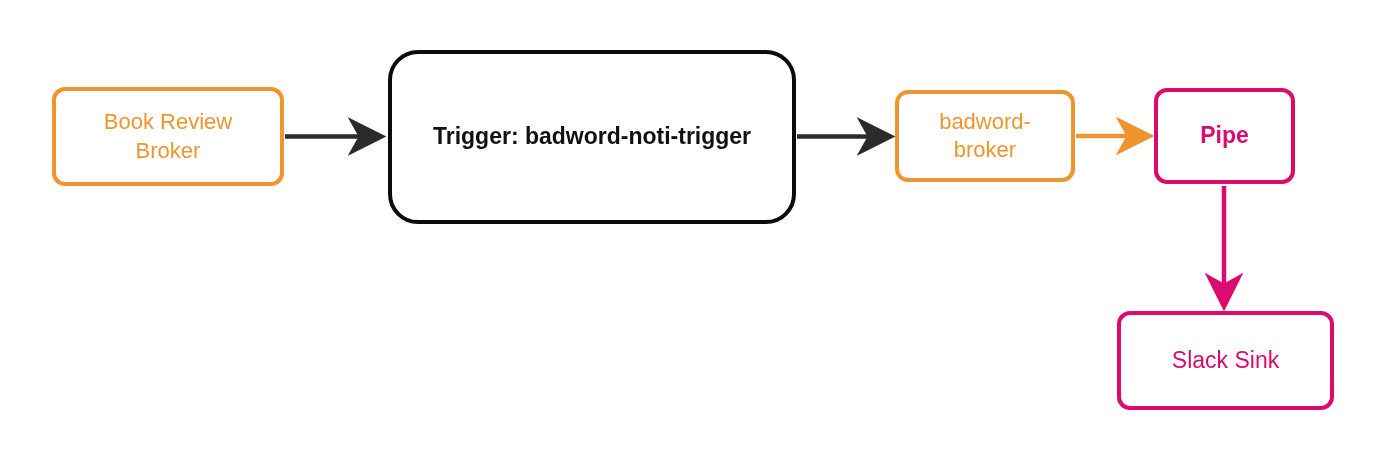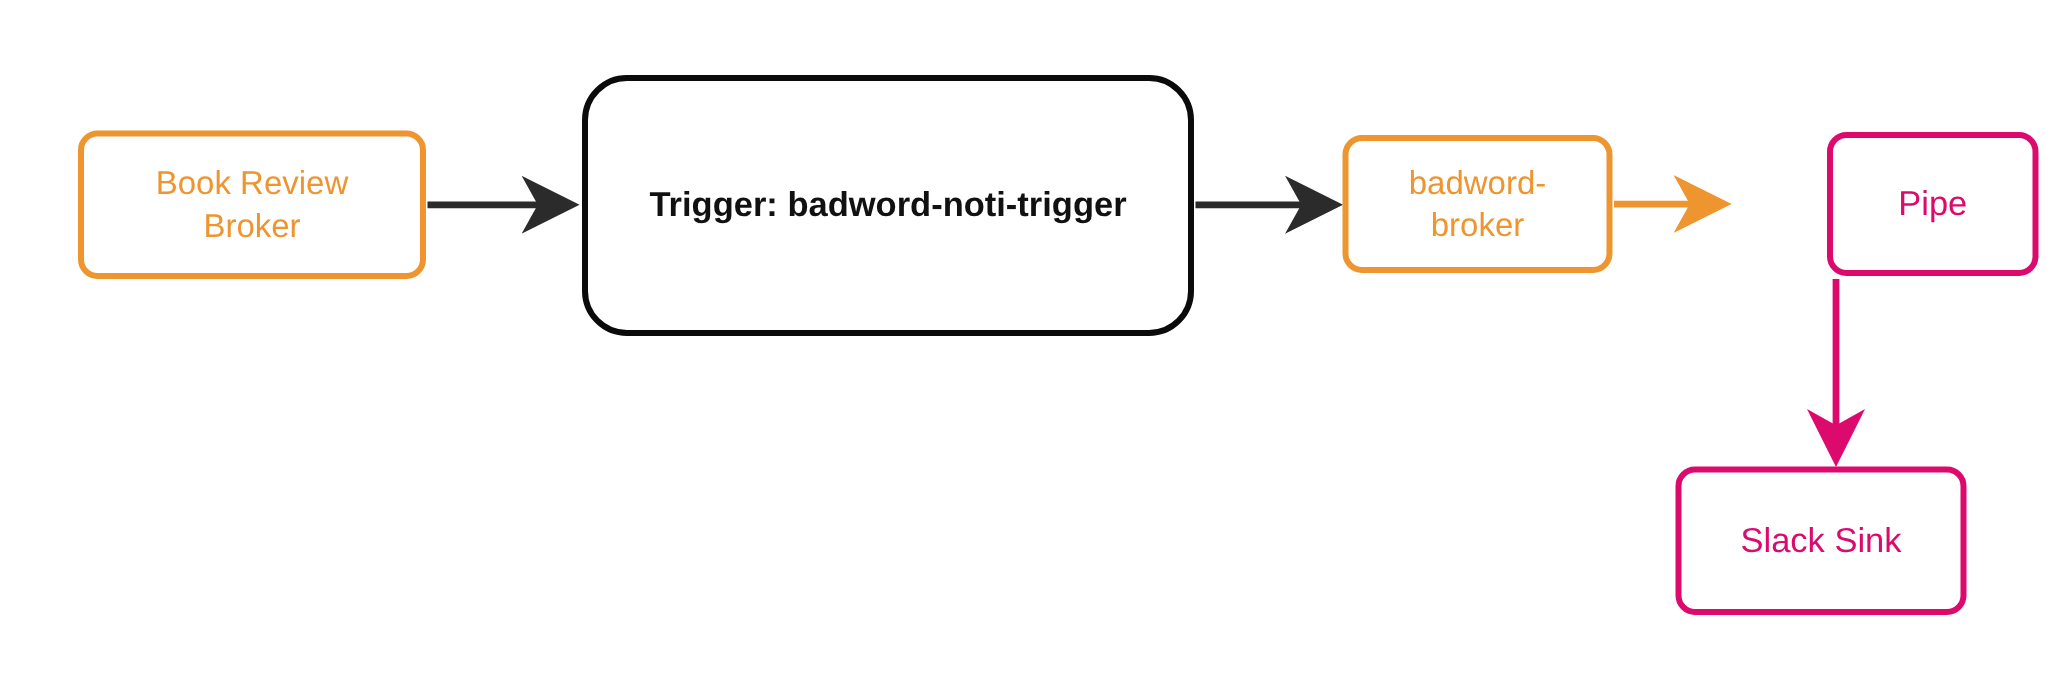--- a/index.html
+++ b/index.html
@@ -54,22 +54,22 @@
     border-color: #dc0a6d;
     border-width: 4px;
     border-radius: 13px;
     color: #dc0a6d;
     font-size: 23px;
   }
 
   #node-book-review-broker { left: 52px;   top: 87px;  width: 232px; height: 99px; }
   #node-trigger            { left: 388px;  top: 50px;  width: 408px; height: 174px; }
   #node-badword-broker     { left: 895px;  top: 90px;  width: 180px; height: 92px; }
-  #node-pipe               { left: 1218px; top: 88px;  width: 141px; height: 96px; }
-  #node-slack-sink         { left: 1117px; top: 311px; width: 194px; height: 99px; }
+  #node-pipe               { left: 1154px; top: 88px;  width: 141px; height: 96px; font-weight: bold; }
+  #node-slack-sink         { left: 1117px; top: 311px; width: 217px; height: 99px; }
 
   .trigger-lines {
     display: block;
     padding: 0 14px;
   }
   .trigger-lines .ln { display: block; white-space: nowrap; }
   .bold { font-weight: bold; }
 
   
   svg.edges {

